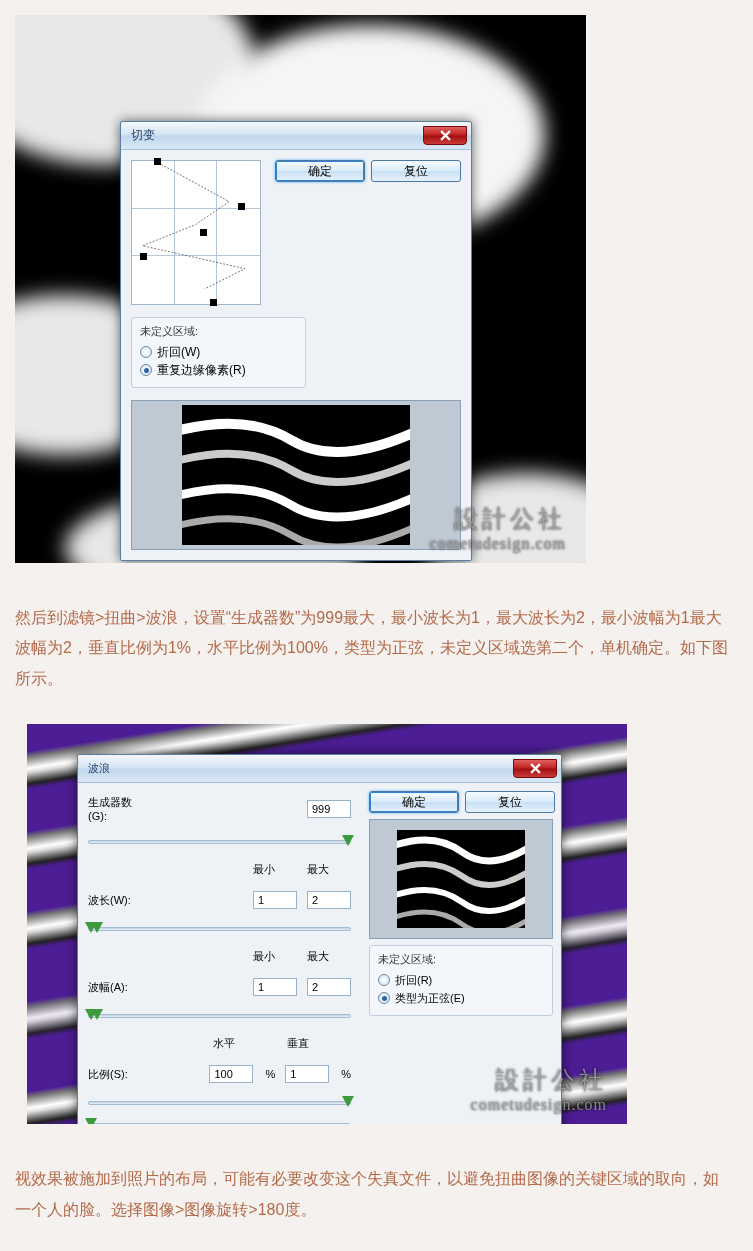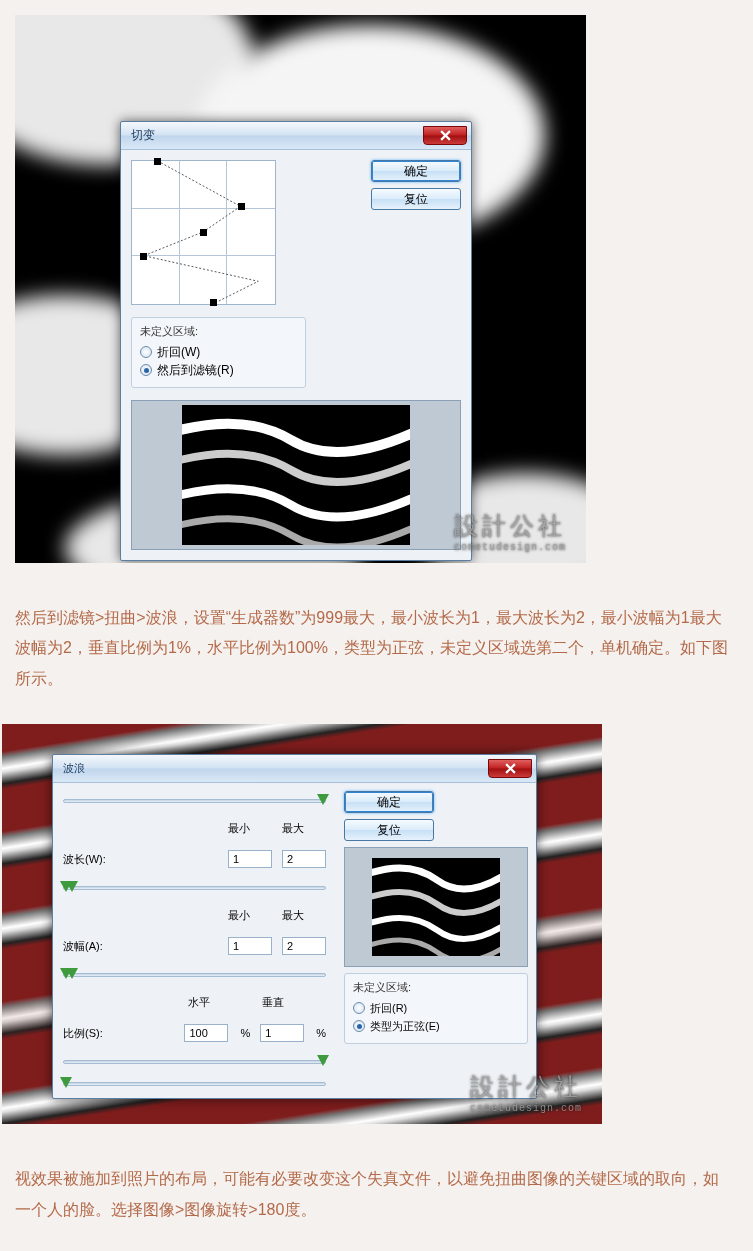--- a/index.html
+++ b/index.html
@@ -22,25 +22,25 @@
   }
   .cloud { position: absolute; background: #e8e8e8; border-radius: 50%; filter: blur(10px); }
   .c1 { width: 300px; height: 200px; top: -50px; left: -60px; }
   .c2 { width: 350px; height: 220px; top: 10px; left: 180px; background: #f5f5f5; }
   .c3 { width: 260px; height: 160px; top: 280px; left: -80px; }
   .c4 { width: 300px; height: 110px; bottom: -40px; left: 50px; }
   .c5 { width: 220px; height: 120px; bottom: -30px; right: -50px; }
 
   .watermark {
     position: absolute; bottom: 10px; right: 20px;
-    color: #666; text-align: right; font-family: Liberation Mono, monospace;
+    color: #666; text-align: right; font-family: Liberation Serif, serif;
     opacity: .85; text-shadow: 0 0 3px #000;
   }
   .watermark .big { font-size: 24px; letter-spacing: 4px; color: #999; }
-  .watermark .small { font-size: 10px; color: #999; letter-spacing: 1px; }
+  .watermark .small { font-size: 16px; color: #999; letter-spacing: 1px; }
 
   
   .dialog {
     position: absolute;
     background: #eef2f6;
     border: 1px solid #5b7ea1;
     border-radius: 2px;
     box-shadow: 0 0 12px rgba(0,0,0,.6);
     font-size: 12px;
   }
@@ -81,21 +81,21 @@
   .radio-dot.sel::after { content: ""; width: 5px; height: 5px; background: #2a66a6; border-radius: 50%; }
 
   .winbtn {
     width: 90px; height: 22px;
     border: 1px solid #4a78a5; border-radius: 3px;
     background: linear-gradient(#f6fbff, #dbecfa 48%, #c7e0f5 52%, #e7f2fc);
     cursor: pointer; font-size: 12px;
     display: flex; align-items: center; justify-content: center;
   }
   .winbtn.default { box-shadow: 0 0 0 1px #2f84d3 inset, 0 0 3px #5fb4ff; }
-  .btn-col { display: flex; flex-direction: column; gap: 6px; align-items: flex-end; }
+  .btn-col { display: flex; gap: 6px; align-items: flex-end; }
 
   .input-num {
     width: 44px; height: 18px; border: 1px solid #99b1c9;
     background: #fff; font-size: 11px; padding: 1px 4px;
     text-align: left;
   }
 
   .slider-track {
     height: 4px; background: linear-gradient(#c2d2e2,#e8f0f8);
     border: 1px solid #a6bcd2; border-radius: 2px;
@@ -134,22 +134,22 @@
   .article-text {
     color: #b36a4a;
     font-size: 16px;
     line-height: 1.9;
     padding: 40px 20px 30px 15px;
   }
 
   
   .wave-box {
     width: 600px; height: 400px;
-    margin-left: 2px;
-    background: #7f1d1d;
+    margin-left: 27px;
+    background: #4c1d95;
     position: relative; overflow: hidden;
   }
   .streak { position: absolute; left: -60px; right: -60px; height: 38px;
     background: linear-gradient(180deg, transparent 0%, #777 15%, #fff 45%, #ddd 55%, #222 85%, transparent 100%);
     transform: skewY(-9deg);
   }
   .s1 { top: -20px; }
   .s2 { top: 60px; }
   .s3 { top: 140px; }
   .s4 { top: 230px; opacity:.9; }
@@ -217,21 +217,21 @@
         </div>
 
         <div class="group" style="width:175px;">
           <div class="legend">未定义区域:</div>
           <label class="radio-row">
             <span class="radio-dot"></span>
             <span>折回(W)</span>
           </label>
           <label class="radio-row">
             <span class="radio-dot sel"></span>
-            <span>然后到滤镜(R)</span>
+            <span>重复边缘像素(R)</span>
           </label>
         </div>
 
         <div style="background:#bfc9d4; border:1px solid #8aa0b6; padding:4px 50px;">
           <div class="preview-wave" style="height:140px;">
             <svg viewBox="0 0 230 140" preserveAspectRatio="none">
               <rect width="230" height="140" fill="#000"></rect>
               <path d="M-20 30 Q60 5 110 35 T250 20" stroke="#fff" stroke-width="10" fill="none"></path>
               <path d="M-20 60 Q60 35 110 65 T250 50" stroke="#ccc" stroke-width="8" fill="none"></path>
               <path d="M-20 95 Q60 70 110 100 T250 85" stroke="#fff" stroke-width="9" fill="none"></path>
@@ -264,20 +264,25 @@
         <div class="closebtn">
           <svg viewBox="0 0 10 10">
               <path d="M1 1 L9 9 M9 1 L1 9" stroke="#fff" stroke-width="2" fill="none"></path>
             </svg>
         </div>
       </div>
 
       <div style="display:flex;">
         <div class="wave-left">
 
+          <div class="section">
+            <span class="label-col">生成器数(G):</span>
+            <span style="flex:1"></span>
+            <input class="input-num" value="999" style="">
+          </div>
           <div class="slider-track">
             <div class="slider-thumb right"></div>
           </div>
 
           <div class="section" style="margin-top:4px;">
             <span class="label-col"></span>
             <span style="flex:1"></span>
             <span class="hdr">最小</span>
             <span class="hdr">最大</span>
           </div>

